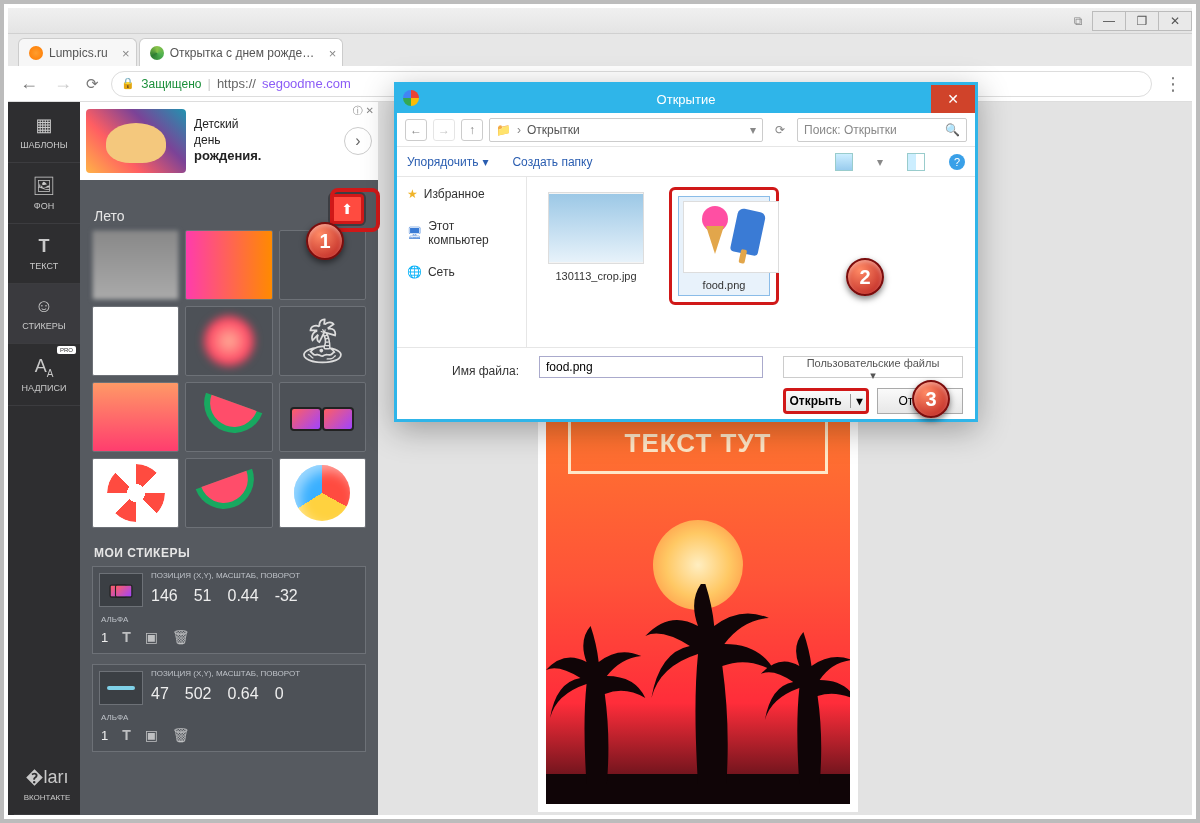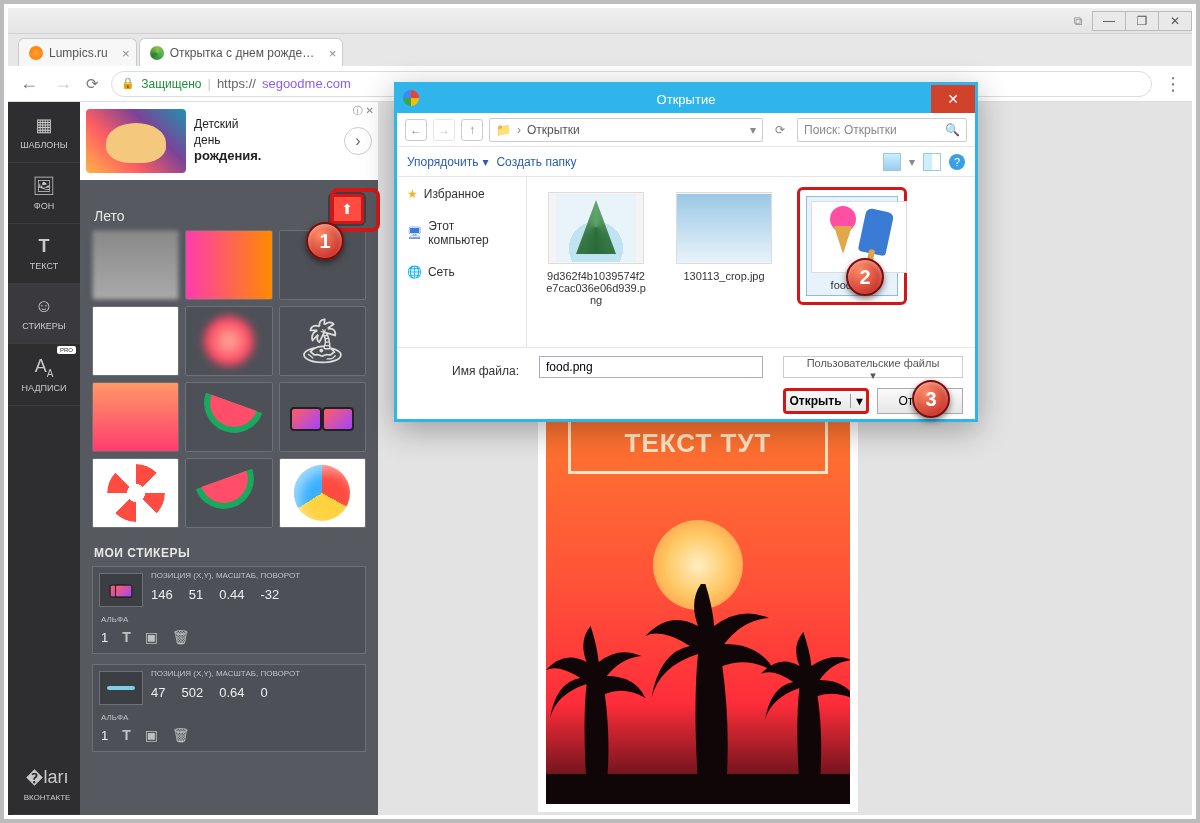--- a/index.html
+++ b/index.html
@@ -68,21 +68,21 @@
   .beachball{width:56px;height:56px;border-radius:50%;background:conic-gradient(#ff4b40 0 33%,#ffd23f 33% 66%,#3ab0ff 66% 100%);position:relative}
   .beachball::after{content:"";position:absolute;inset:0;border-radius:50%;box-shadow: inset 6px 6px 12px rgba(255,255,255,.5);}
 
   .section-title { position: absolute; left: 14px; top: 444px; font-size: 12px; font-weight: bold; color: #e6e6e6; letter-spacing: .5px; }
 
   .my-sticker-row { position: absolute; left: 12px; right: 12px; background: #4d5157; border: 1px solid #6d7177; padding: 6px 8px; }
   .msr1 { top: 464px; height: 88px;}
   .msr2 { top: 562px; height: 88px;}
   .ms-thumb { position:absolute; top:6px; left:6px; width: 44px; height: 34px; background:#3b3f44; border:1px solid #6d7177; display:flex;align-items:center;justify-content:center; }
   .ms-labels { position:absolute; top:4px; left:58px; right:4px; font-size: 8px; color:#bfc3c9; display:flex; gap:12px;}
-  .ms-values { position:absolute; top:20px; left:58px; right:4px; font-size: 13px; color:#eee; display:flex; gap:16px;}
+  .ms-values { position:absolute; top:20px; left:58px; right:4px; font-size: 16px; color:#eee; display:flex; gap:16px;}
   .ms-alpha-lbl{ position:absolute; top:48px; left:8px; font-size:8px; color:#bfc3c9;}
   .ms-alpha-row{position:absolute; top:62px; left:8px; right:8px; display:flex; align-items:center; gap:14px; font-size:13px; color:#eee;}
   .tiny-ico{opacity:.7; font-size:14px;}
 
   
   .canvas-wrap { position: absolute; top: 290px; left: 530px; width: 320px; height: 420px; background: #fff; }
   .canvas { position: absolute; inset: 8px; background: linear-gradient(180deg,#ff7a2e 0%,#ff5338 45%,#ff2d3a 75%,#3a0b12 100%); overflow: hidden; }
   .canvas-frame { position:absolute; top:12px; left:22px; right:22px; height:62px; border:3px solid #ffe7c7; display:flex; align-items:center; justify-content:center; color:#ffe7c7; font-weight:bold; font-size:26px; letter-spacing:1px;}
   .sun { position:absolute; top:120px; left:50%; width:90px; height:90px; margin-left:-45px; border-radius:50%; background: radial-gradient(circle,#fff6c8,#ffce66,#ff8a3d); opacity:.95; }
   .palms { position:absolute; left:0; right:0; bottom:0; height:220px; }
@@ -95,21 +95,21 @@
   .dlg-x { width: 44px; height: 28px; background: #d0432a; color: #fff; display:flex; align-items:center; justify-content:center; font-size: 14px;}
   .dlg-ico { position:absolute; left:6px; top:5px; width:16px; height:16px; border-radius:50%; background: conic-gradient(#ea4335 0 25%, #fbbc05 25% 50%, #34a853 50% 75%, #4285f4 75% 100%);}
 
   .dlg-path { height: 34px; border-bottom:1px solid #e6e6e6; display:flex; align-items:center; padding: 0 8px; gap:6px; font-size:12px; color:#555;}
   .path-nav { width:22px; height:22px; border:1px solid #ccc; border-radius:3px; display:flex; align-items:center; justify-content:center; color:#888;}
   .path-box { flex:1; height:24px; border:1px solid #ccc; border-radius:2px; display:flex; align-items:center; padding:0 6px; gap:6px;}
   .folder-ico { color:#f0b429; }
   .refresh-ico { width:22px; color:#888; text-align:center;}
   .search-box { width: 170px; height:24px; border:1px solid #ccc; border-radius:2px; display:flex; align-items:center; padding:0 6px; gap:6px; color:#888;}
 
-  .dlg-toolbar { height:30px; border-bottom:1px solid #e6e6e6; display:flex; align-items:center; padding:0 10px; gap:8px; font-size:12px; color:#2a5db0;}
+  .dlg-toolbar { height:30px; border-bottom:1px solid #e6e6e6; display:flex; align-items:center; padding:0 10px; gap:24px; font-size:12px; color:#2a5db0;}
   .dlg-toolbar .spacer{flex:1}
   .tbtn { display:flex; align-items:center; gap:4px; color:#2a5db0;}
   .view-ico{ width:18px;height:18px; border:1px solid #9cc; background:linear-gradient(#cef,#9ce);}
   .help-ico{ width:16px;height:16px;border-radius:50%;background:#39a0e8;color:#fff;font-size:11px;display:flex;align-items:center;justify-content:center;}
 
   .dlg-body { position:absolute; top:92px; left:0; right:0; bottom:72px; display:flex;}
   .dlg-nav { width:130px; border-right:1px solid #e6e6e6; padding:6px 8px; font-size:12px; color:#333;}
   .dlg-nav-item{ display:flex; align-items:center; gap:6px; padding:4px 2px;}
   .star{color:#f0b429}
   .pc{color:#3a7bd5}
@@ -365,26 +365,20 @@
           </div>
         <div style="height:10px"></div>
         <div class="dlg-nav-item">
             <span class="globe">🌐</span>
             <span>Сеть</span>
           </div>
       </div>
       <div class="dlg-files">
         <div class="file-item">
           <div class="thumb">
-              <div class="tree"></div>
-            </div>
-          <div style="word-break:break-all">9d362f4b1039574f2e7cac036e06d939.png</div>
-        </div>
-        <div class="file-item">
-          <div class="thumb">
               <div class="sky"></div>
             </div>
           <div>130113_crop.jpg</div>
         </div>
         <div class="file-item selected">
           <div class="inner-sel">
             <div class="thumb" style="background:#fff">
                 <div class="icecream">
                   <div class="cone1"></div>
                   <div class="cone1b"></div>

